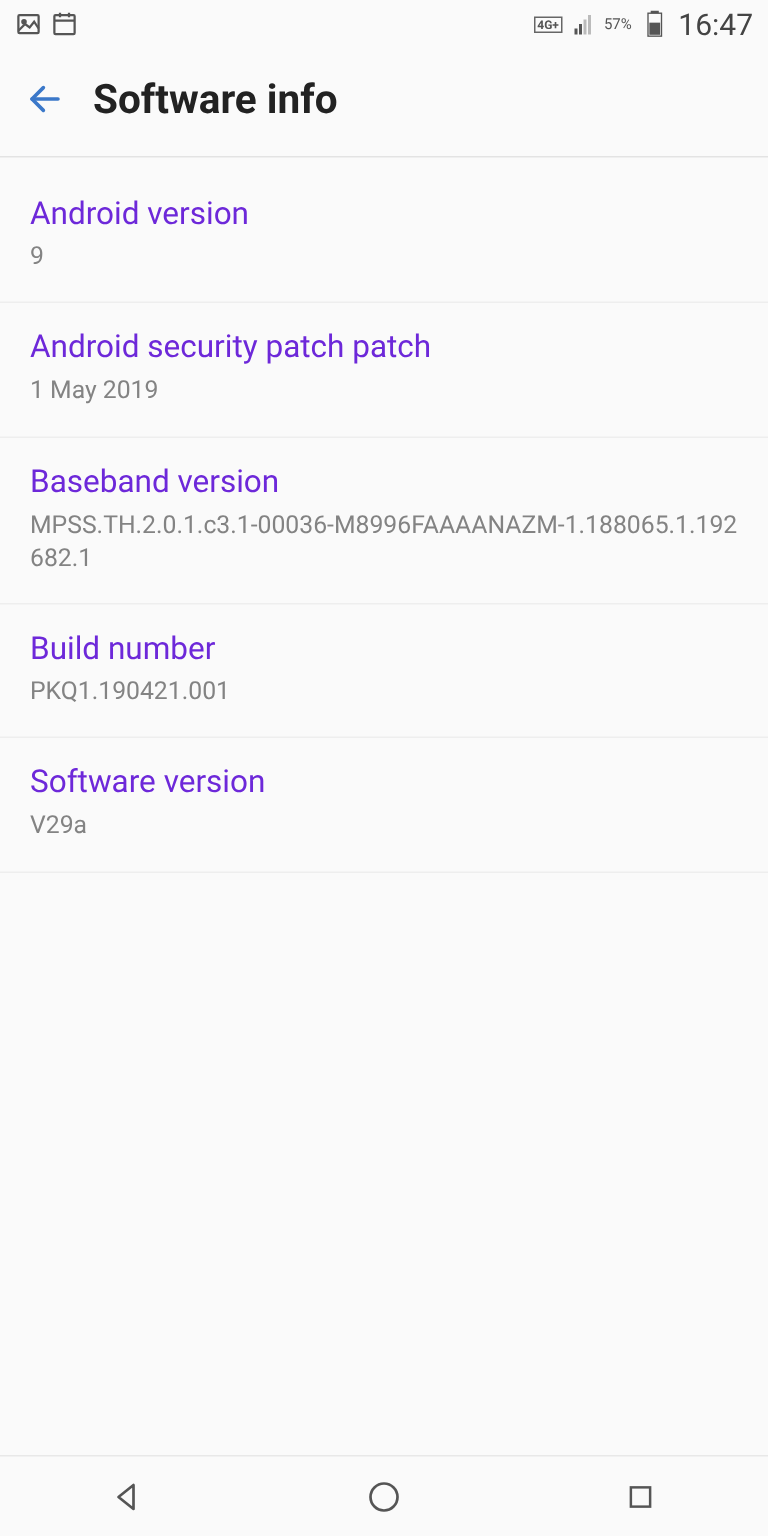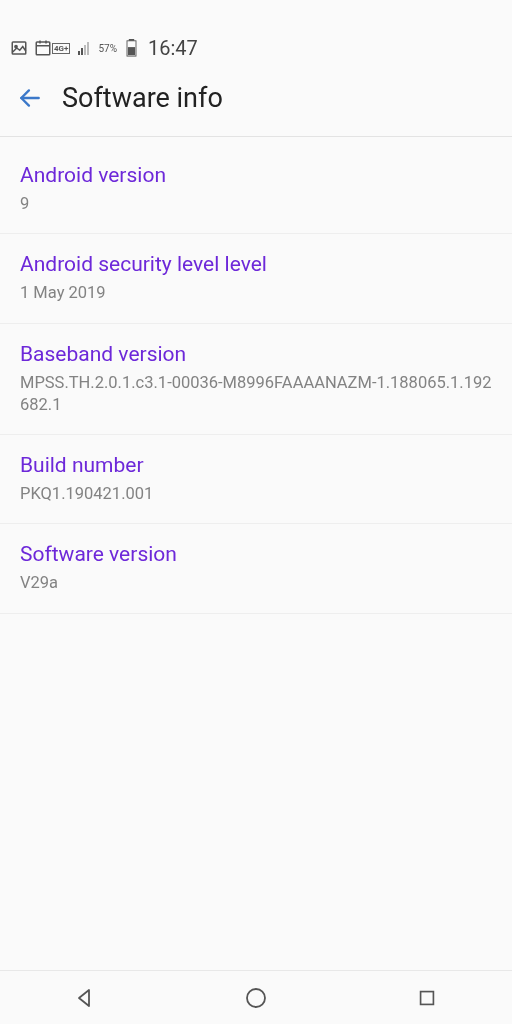--- a/index.html
+++ b/index.html
@@ -9,46 +9,45 @@
       background: #fafafa;
       font-family: -apple-system, "Helvetica Neue", Roboto, Arial, sans-serif;
       color: #000;
       overflow: hidden;
       position: relative;
     }
     .status-bar {
       height: 32px;
       display: flex;
       align-items: center;
-      justify-content: flex-start;
+      justify-content: space-between;
       padding: 0 10px;
       background: #fafafa;
       font-size: 16px;
       color: #444;
-      margin-top: 32px;
     }
     .status-left { display: flex; gap: 6px; align-items: center; }
     .status-right { display: flex; gap: 4px; align-items: center; }
     .status-icon { width: 18px; height: 18px; display: inline-flex; align-items:center; justify-content:center;}
     .header {
       display: flex;
       align-items: center;
       padding: 18px 16px 22px 16px;
       border-bottom: 1px solid #e3e3e3;
       background:#fafafa;
     }
     .back-arrow {
       width: 28px;
       height: 28px;
       margin-right: 18px;
       display:flex;align-items:center;justify-content:center;
     }
     .header-title {
       font-size: 27px;
-      font-weight: 400;
+      font-weight: 700;
       color: #222;
     }
     .content { padding: 0; }
     .row {
       padding: 18px 20px 18px 20px;
       border-bottom: 1px solid #eee;
     }
     .row:first-child { padding-top: 26px; }
     .row-label {
       font-size: 21px;
@@ -124,21 +123,21 @@
   </div>
   <div class="header-title">Software info</div>
 </div>
 
 <div class="content">
   <div class="row">
     <div class="row-label">Android version</div>
     <div class="row-value">9</div>
   </div>
   <div class="row">
-    <div class="row-label">Android security level level</div>
+    <div class="row-label">Android security patch patch</div>
     <div class="row-value">1 May 2019</div>
   </div>
   <div class="row">
     <div class="row-label">Baseband version</div>
     <div class="row-value">MPSS.TH.2.0.1.c3.1-00036-M8996FAAAANAZM-1.188065.1.192682.1</div>
   </div>
   <div class="row">
     <div class="row-label">Build number</div>
     <div class="row-value">PKQ1.190421.001</div>
   </div>

